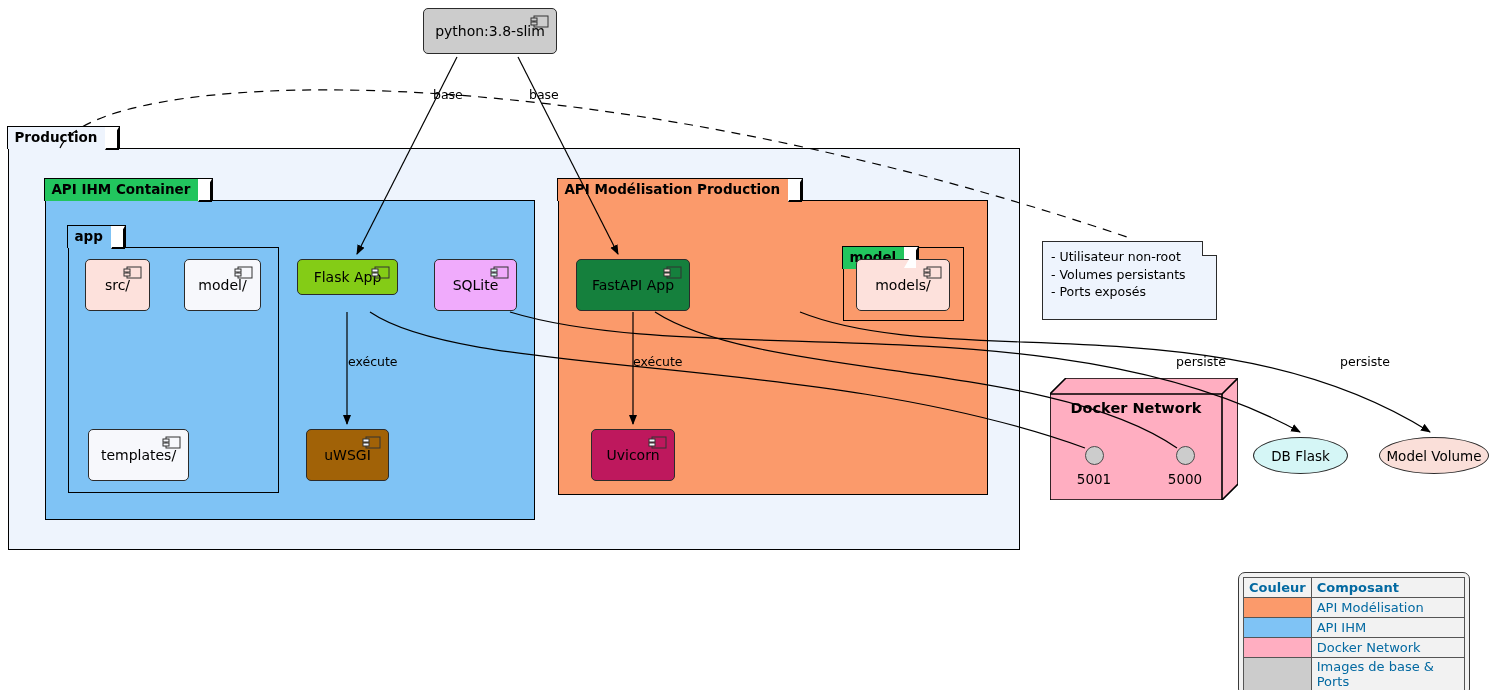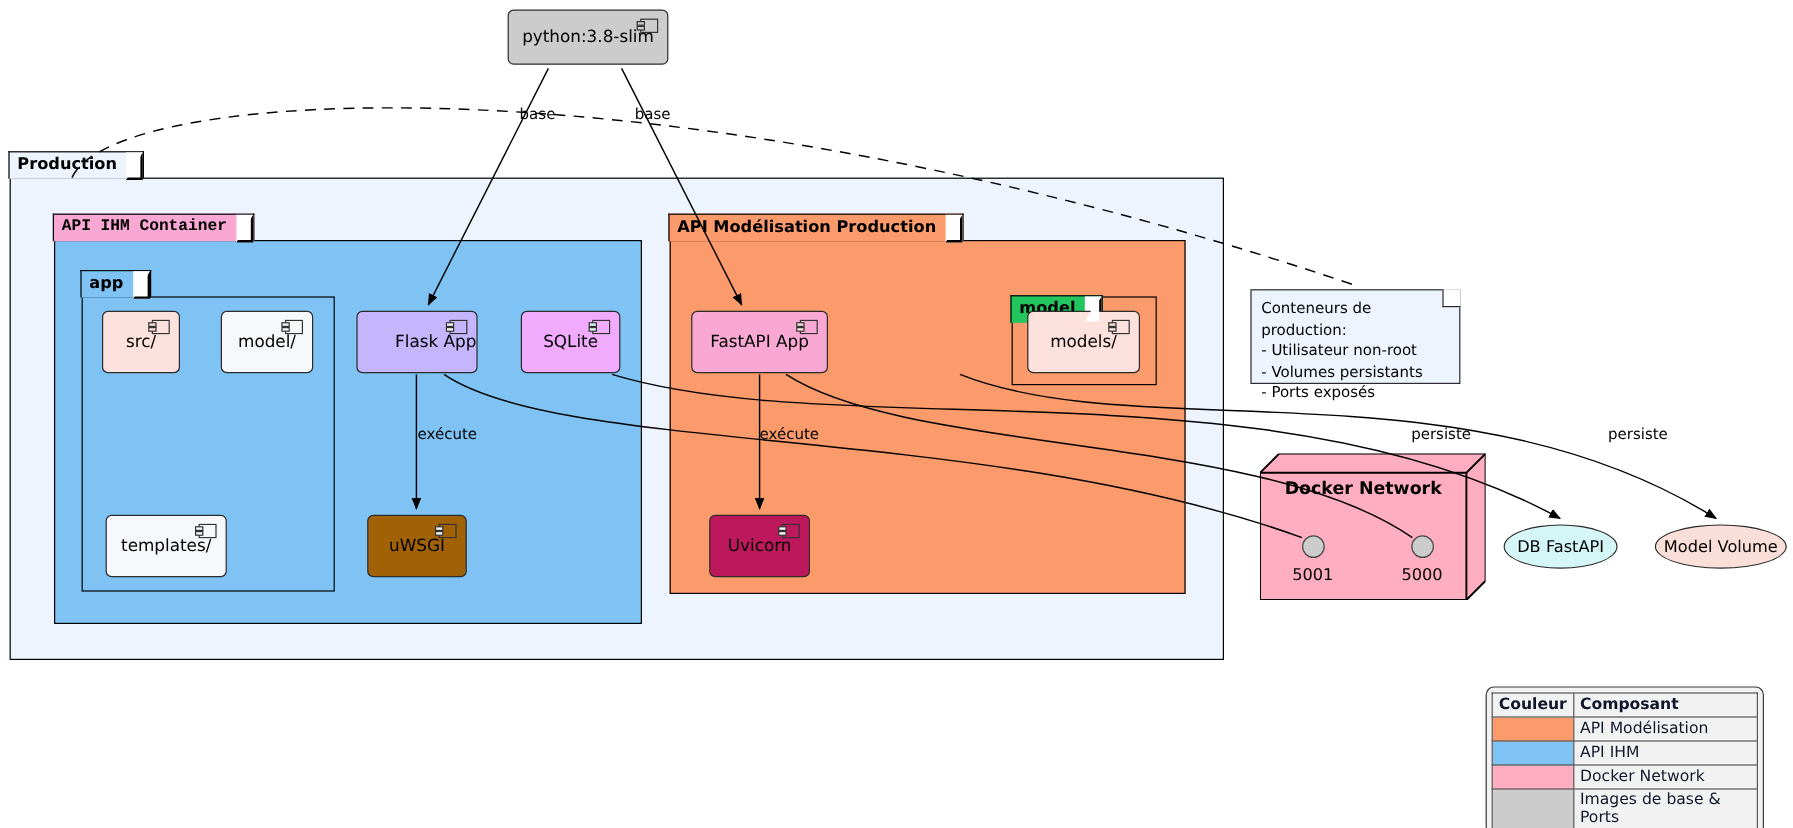--- a/index.html
+++ b/index.html
@@ -41,21 +41,21 @@
       padding:6px 8px 4px 8px;color:#000;}
   .note .corner{position:absolute;right:-1px;top:-1px;width:14px;height:14px;
       background:#fff;border-left:1.1px solid #2b2b2b;
       border-bottom:1.1px solid #2b2b2b;}
 
   .elabel{position:absolute;font-size:12.5px;color:#000;white-space:nowrap;}
 
   
   .legend{position:absolute;box-sizing:border-box;border:1.6px solid #3a3a3a;
       border-radius:7px;background:#F2F2F2;padding:4px;}
-  .legend table{border-collapse:collapse;font-size:13px;color:#0f172a;}
+  .legend table{border-collapse:collapse;font-size:13px;color:#0369a1;}
   .legend td,.legend th{border:1px solid #555;padding:1px 5px;
       text-align:left;font-weight:normal;height:17px;}
   .legend th{font-weight:bold;}
   .legend td.sw{width:66px;padding:0;}
   svg.wires{position:absolute;left:0;top:0;width:1494px;height:690px;
       pointer-events:none;}
 </style>
 </head>
 <body>
 
@@ -71,21 +71,21 @@
   </div>
 
   <div class="pkg" style="left:8px;top:148px;width:1012px;height:402px;background:#EEF4FD;">
     <div class="tab" style="background:#EEF4FD;">
       <span>Production</span>
       <span class="fold"></span>
     </div>
   </div>
 
   <div class="pkg" style="left:45px;top:200px;width:490px;height:320px;background:#7FC3F5;">
-    <div class="tab" style="background:#f9a8d4;font-family:Liberation Mono, monospace;">
+    <div class="tab" style="background:#22c55e;">
       <span>API IHM Container</span>
       <span class="fold"></span>
     </div>
   </div>
 
   <div class="pkg" style="left:68px;top:247px;width:211px;height:246px;background:#7FC3F5;">
     <div class="tab" style="background:#7FC3F5;">
       <span>app</span>
       <span class="fold"></span>
     </div>
@@ -111,21 +111,21 @@
 
   <div class="comp" style="left:88px;top:429px;width:101px;height:52px;background:#F7F8FC;">
     <span>templates/</span>
     <svg class="cicon" viewBox="0 0 19 13">
       <rect x="4" y="1" width="14" height="11" fill="none" stroke="#333" stroke-width="1"></rect>
       <rect x="1" y="3" width="6" height="3" fill="#F7F8FC" stroke="#333" stroke-width="1"></rect>
       <rect x="1" y="7" width="6" height="3" fill="#F7F8FC" stroke="#333" stroke-width="1"></rect>
     </svg>
   </div>
 
-  <div class="comp" style="left:297px;top:259px;width:101px;height:52px;background:#c4b5fd;justify-content:flex-end;">
+  <div class="comp" style="left:297px;top:259px;width:101px;height:36px;background:#84cc16;">
     <span>Flask App</span>
     <svg class="cicon" viewBox="0 0 19 13">
       <rect x="4" y="1" width="14" height="11" fill="none" stroke="#333" stroke-width="1"></rect>
       <rect x="1" y="3" width="6" height="3" fill="#F7F8FC" stroke="#333" stroke-width="1"></rect>
       <rect x="1" y="7" width="6" height="3" fill="#F7F8FC" stroke="#333" stroke-width="1"></rect>
     </svg>
   </div>
 
   <div class="comp" style="left:434px;top:259px;width:83px;height:52px;background:#f0abfc;">
     <span>SQLite</span>
@@ -152,21 +152,21 @@
     </div>
   </div>
 
   <div class="pkg" style="left:843px;top:247px;width:121px;height:74px;background:#FB9A6B;">
     <div class="tab" style="background:#22c55e;margin-top:21px;">
       <span>model</span>
       <span class="fold"></span>
     </div>
   </div>
 
-  <div class="comp" style="left:576px;top:259px;width:114px;height:52px;background:#f9a8d4;">
+  <div class="comp" style="left:576px;top:259px;width:114px;height:52px;background:#15803d;">
     <span>FastAPI App</span>
     <svg class="cicon" viewBox="0 0 19 13">
       <rect x="4" y="1" width="14" height="11" fill="none" stroke="#333" stroke-width="1"></rect>
       <rect x="1" y="3" width="6" height="3" fill="#FDE1DC" stroke="#333" stroke-width="1"></rect>
       <rect x="1" y="7" width="6" height="3" fill="#FDE1DC" stroke="#333" stroke-width="1"></rect>
     </svg>
   </div>
 
 
   <div class="comp" style="left:856px;top:259px;width:94px;height:52px;background:#FDE1DC;">
@@ -194,29 +194,28 @@
       <line x1="172" y1="16" x2="172" y2="122" stroke="#000" stroke-width="1.6"></line>
     </svg>
     <div class="title" style="top:22px;left:-8px;">Docker Network</div>
     <div class="port" style="left:35px;top:68px;"></div>
     <div class="port" style="left:126px;top:68px;"></div>
     <div class="portlabel" style="left:13px;top:93px;width:62px;">5001</div>
     <div class="portlabel" style="left:104px;top:93px;width:62px;">5000</div>
   </div>
 
   <div class="ellipse" style="left:1253px;top:437px;width:95px;height:37px;background:#D5F6F6;">
-    <span>DB FastAPI</span>
+    <span>DB Flask</span>
   </div>
   <div class="ellipse" style="left:1379px;top:437px;width:110px;height:37px;background:#FADFD9;">
     <span>Model Volume</span>
   </div>
 
   <div class="note" style="left:1042px;top:241px;width:175px;height:79px;">
     <span class="corner"></span>
-    <div>Conteneurs de production:</div>
     <div>- Utilisateur non-root</div>
     <div>- Volumes persistants</div>
     <div>- Ports exposés</div>
   </div>
 
   <div class="elabel" style="left:433px;top:87px;">base</div>
   <div class="elabel" style="left:529px;top:87px;">base</div>
   <div class="elabel" style="left:348px;top:354px;">exécute</div>
   <div class="elabel" style="left:633px;top:354px;">exécute</div>
   <div class="elabel" style="left:1176px;top:354px;">persiste</div>

